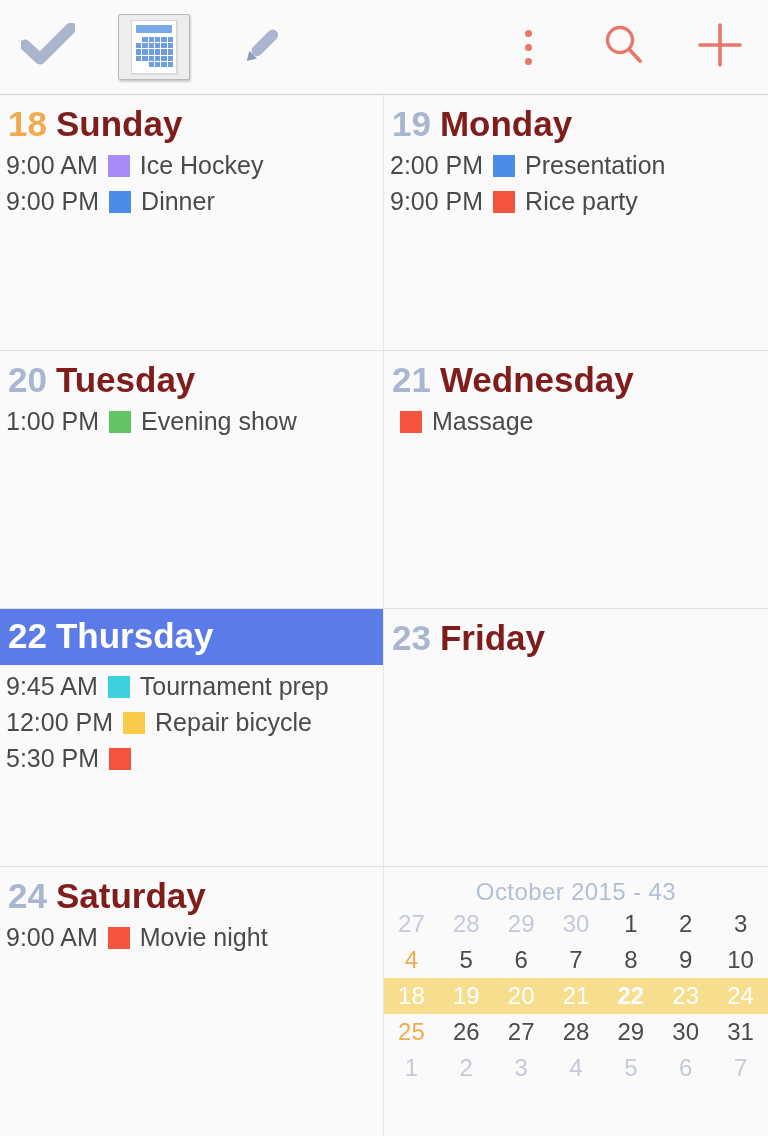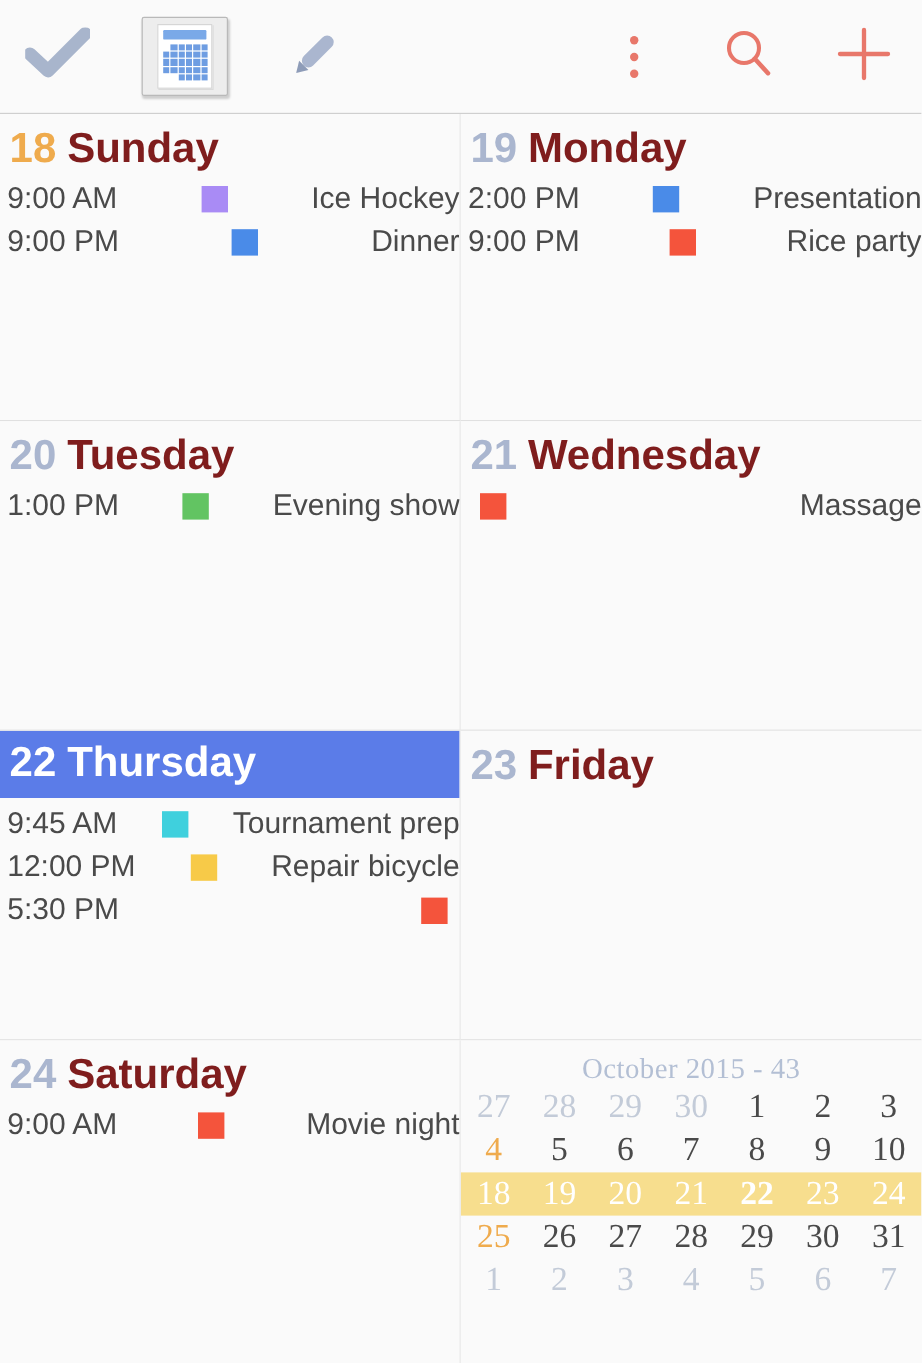--- a/index.html
+++ b/index.html
@@ -96,56 +96,54 @@
   .daycell.selected .daynum,
   .daycell.selected .dayname { color:#ffffff; }
 
   .events { padding:3px 0 0 6px; }
   .event {
     display:flex; align-items:center;
     font-size:25px;
     color:#4a4a4a;
     line-height:1.44;
     white-space:nowrap;
-    justify-content:space-between;
   }
   .event .etime { }
   .event .swatch {
     width:22px; height:22px;
     display:inline-block;
     margin:0 10px 0 10px;
     flex:none;
     position:relative; top:1px;
   }
   .event .etitle { }
 
   
   #minimonth {
     position:relative;
     background:#fafafa;
     padding:0;
-    font-family:Liberation Serif, serif;
   }
   #minititle {
     text-align:center;
     color:#b3bfd4;
     font-size:24px;
     padding-top:11px;
     letter-spacing:0.4px;
   }
   .mm-row {
     display:grid;
     grid-template-columns:repeat(7,1fr);
     height:36px;
     align-items:center;
   }
   .mm-row.hl { background:#f7de8e; }
   .mm-cell {
     text-align:center;
-    font-size:28px;
+    font-size:24px;
     color:#4a4a4a;
   }
   .mm-cell.other { color:#c3cbd8; }
   .mm-cell.sun { color:#efab4d; }
   .mm-row.hl .mm-cell { color:#ffffff; }
   .mm-row.hl .mm-cell.sun { color:#ffffff; }
   .mm-cell.today { font-weight:bold; }
 </style>
 </head>
 <body>

